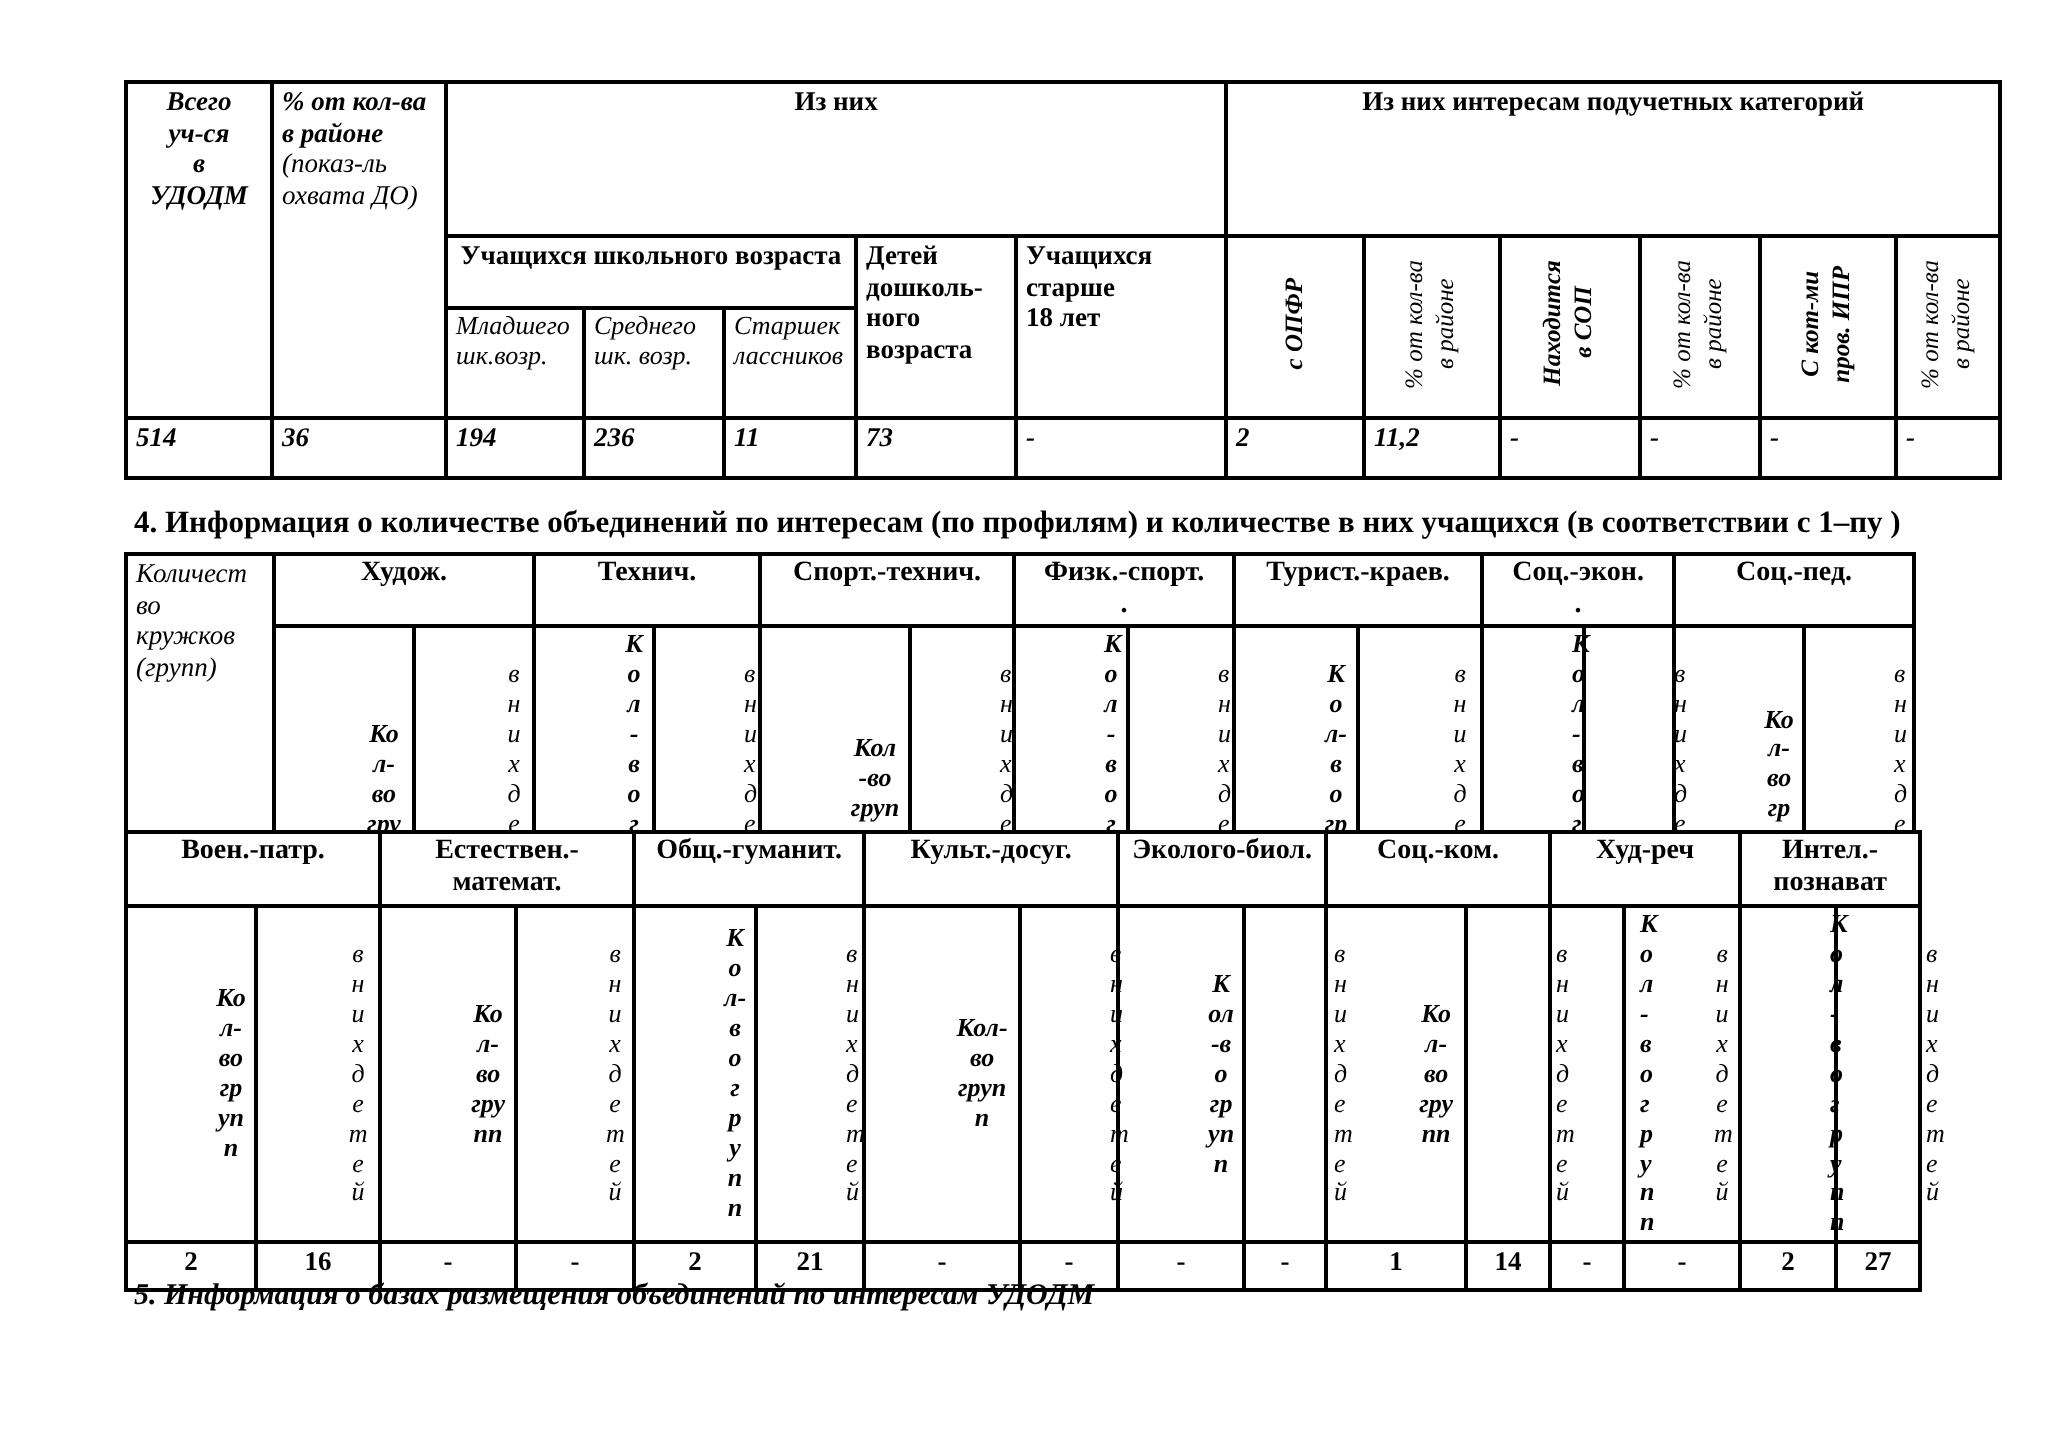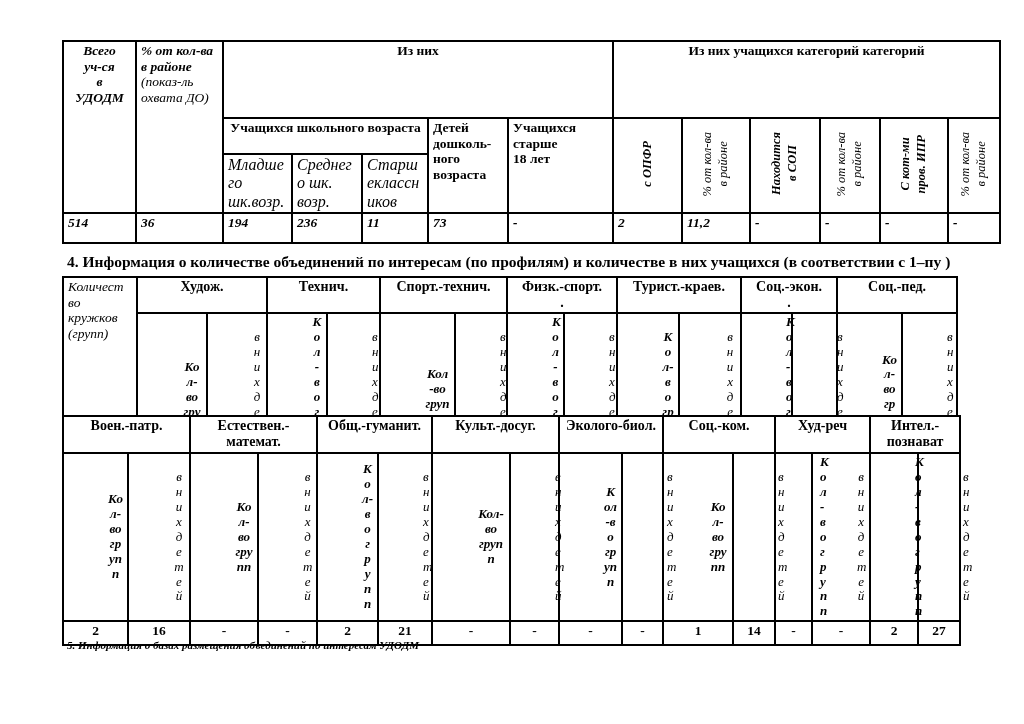--- a/index.html
+++ b/index.html
@@ -20,33 +20,33 @@
   .ctr{ text-align:center; }
   .mid{ vertical-align:middle;padding-left:44px; }
   .vert { vertical-align:middle; text-align:center; padding:4px 1px; }
   .vtext {
     display:inline-block; writing-mode:vertical-rl; transform:rotate(180deg);
     white-space:pre-line; font-size:12.5px; line-height:1.25; max-height:86px;
   }
   .t1 { top:40px;  left:62px; width:937px; }
   .t2 { top:276px; left:62px; width:894px; }
   .t3 { top:415px; left:62px; width:897px; }
-  .t1 .sub { font-size:16px; }
+  .t1 .sub { font-size:13px; }
   .rh77 { height:77px; } .rh36 { height:36px;margin-left:26px; } .rh55 { height:55px; } .rh30 { height:30px; }
   .rh32 { height:32px; } .rh50 { height:50px; } .rh27 { height:38px; }
   .rh37 { height:37px; } .rh66 { height:66px; } .rh24 { height:24px; }
   .cat  { font-size:14px; }
   .subh { font-size:13px; }
   .dat  { font-size:13.5px; }
   .h4 {
     position:absolute; top:253px; left:67px; font-size:15.5px; font-weight:bold;
     line-height:1.2; white-space:nowrap;
   }
   .h5 {
-    position:absolute; top:639px; left:67px; font-size:11px; font-weight:bold;
+    position:absolute; top:639px; left:67px; font-size:15px; font-weight:bold;
     font-style:italic; line-height:1.2; white-space:nowrap;
   }
 </style>
 </head>
 <body>
 
 <div class="page">
 
   <table class="t1">
     <colgroup>
@@ -65,21 +65,21 @@
       <col style="width:52px">
     </colgroup>
     <tbody>
       <tr class="rh77">
         <td rowspan="3" class="bi ctr">Всего
 уч-ся
 в
 УДОДМ</td>
         <td rowspan="3"><span class="bi">% от кол-ва в районе</span> <span class="i">(показ-ль охвата ДО)</span></td>
         <td colspan="5" class="b ctr">Из них</td>
-        <td colspan="6" class="b ctr">Из них учащихся категорий категорий</td>
+        <td colspan="6" class="b ctr">Из них интересам подучетных категорий</td>
       </tr>
       <tr class="rh36">
         <td colspan="3" class="b ctr">Учащихся школьного возраста</td>
         <td rowspan="2" class="b">Детей дошколь-ного возраста</td>
         <td rowspan="2" class="b">Учащихся
 старше
 18 лет</td>
         <td rowspan="2" class="vert"><span class="vtext bi">с ОПФР</span></td>
         <td rowspan="2" class="vert"><span class="vtext i">% от кол-ва
 в районе</span></td>

